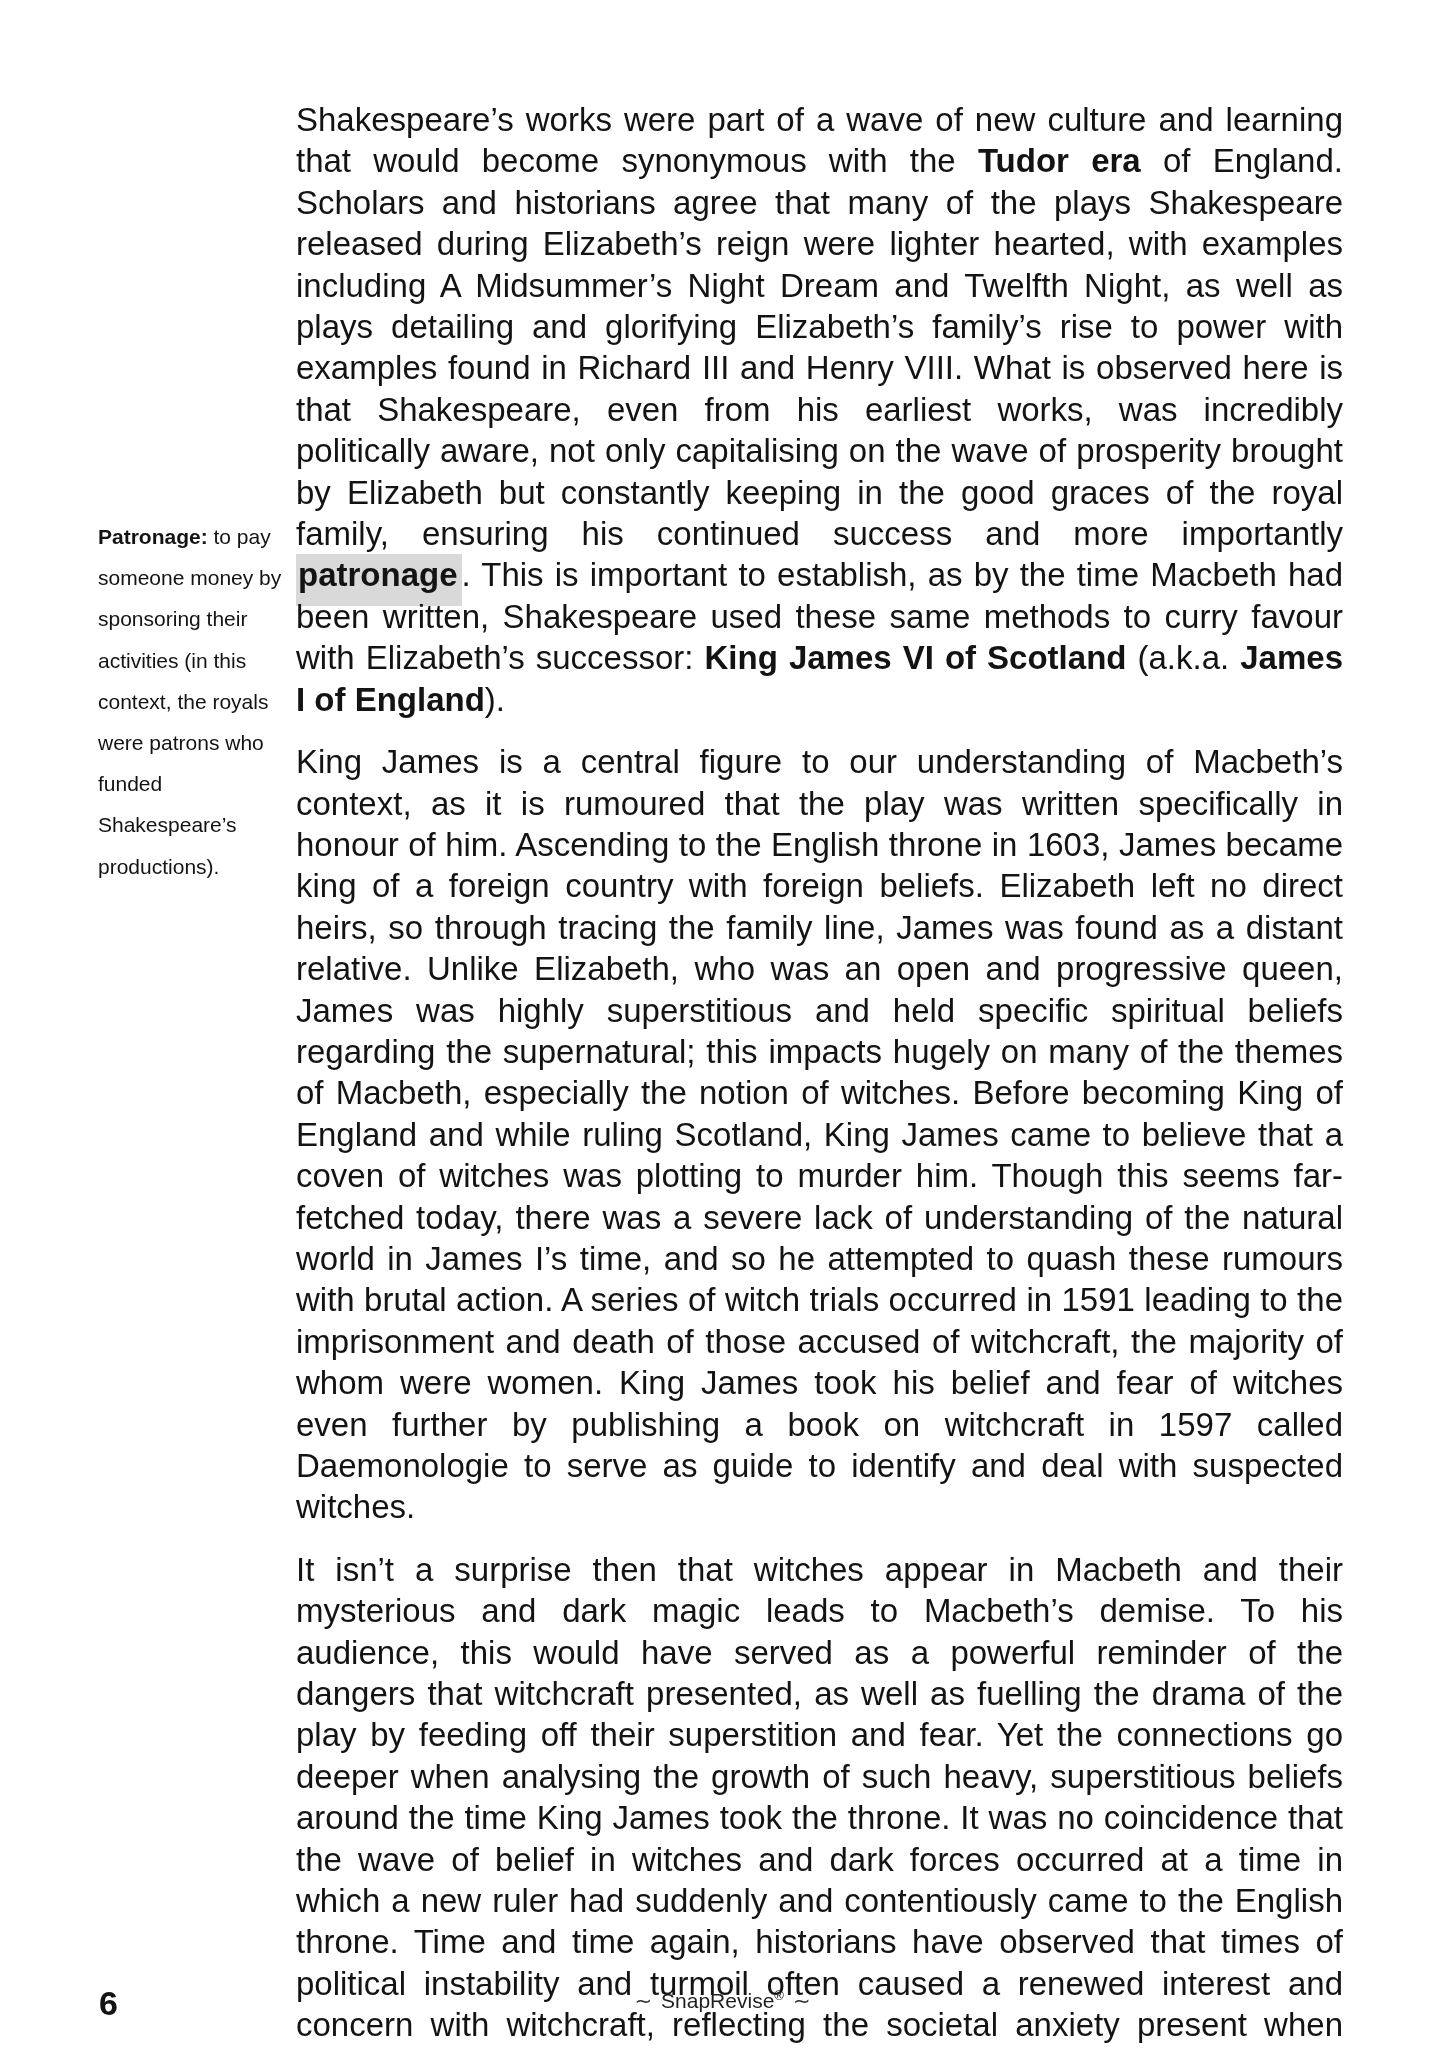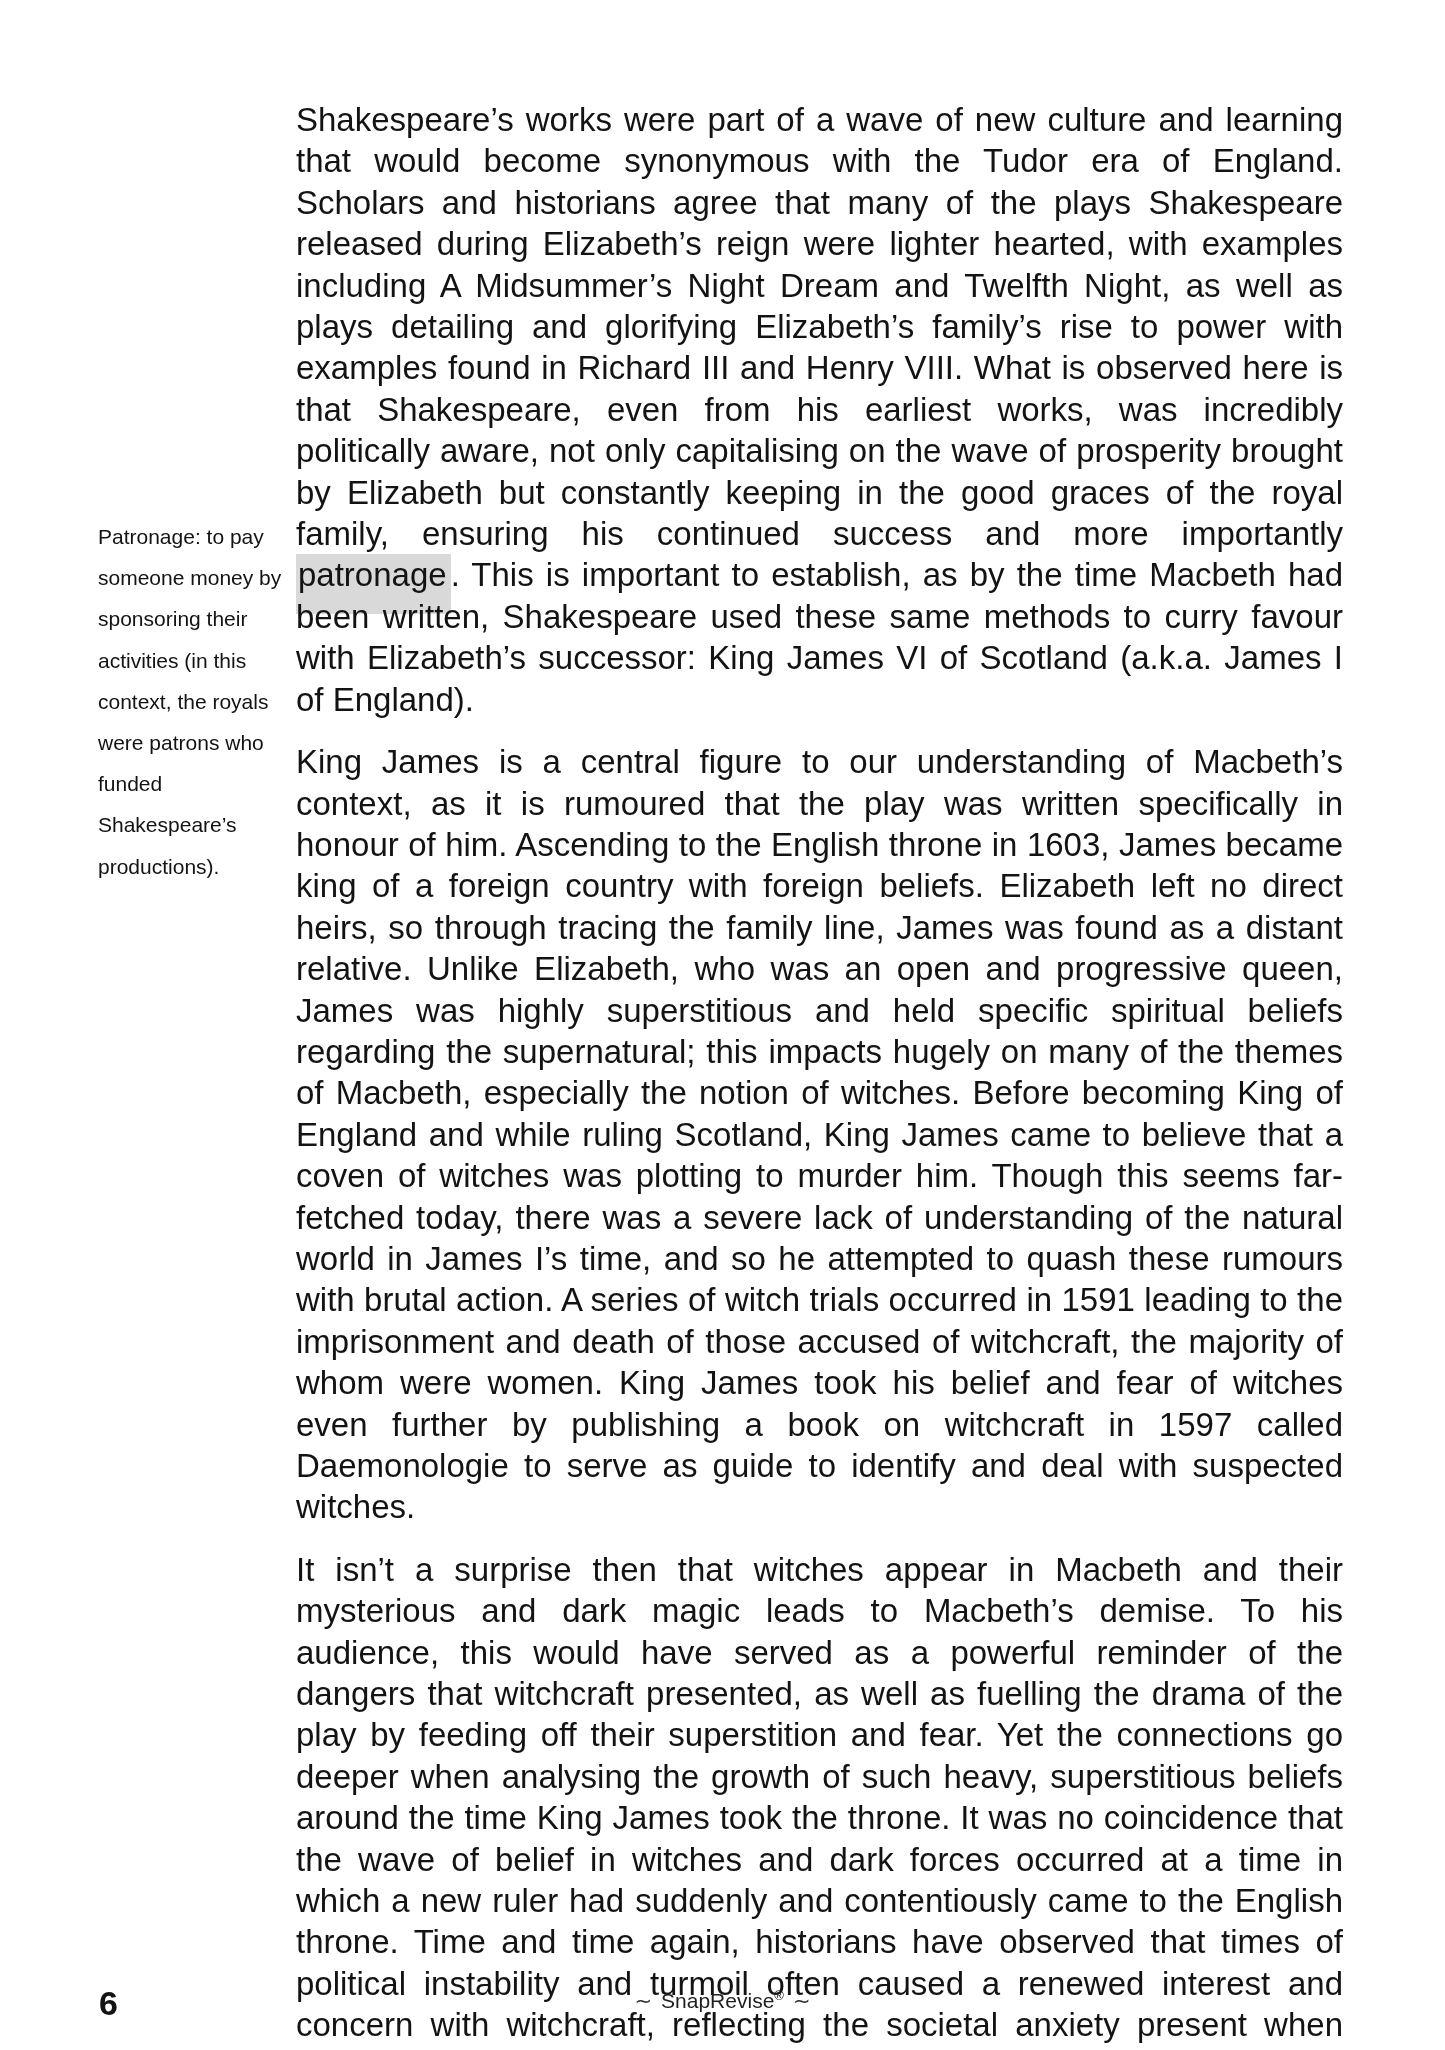--- a/index.html
+++ b/index.html
@@ -15,23 +15,23 @@
   .body-text {
     position:absolute;
     left:296px;
     top:99px;
     width:1047px;
     font-size:33px;
     line-height:41.4px;
     text-align:justify;
   }
   .body-text p { margin:0 0 21px 0; }
-  .b  { font-weight:normal; }
+  .b  { font-weight:bold; }
   .i  { }
-  .hl { background:var(--hl-color, #d9d9d9); padding:2px 4px 21px 2px; }
+  .hl { background:var(--hl-color, #d9d9d9); padding:2px 4px 13px 2px; }
   .margin-note {
     position:absolute;
     left:98px;
     top:516px;
     width:204px;
     font-size:21px;
     line-height:41.2px;
     text-align:left;
   }
   .pagenum {

